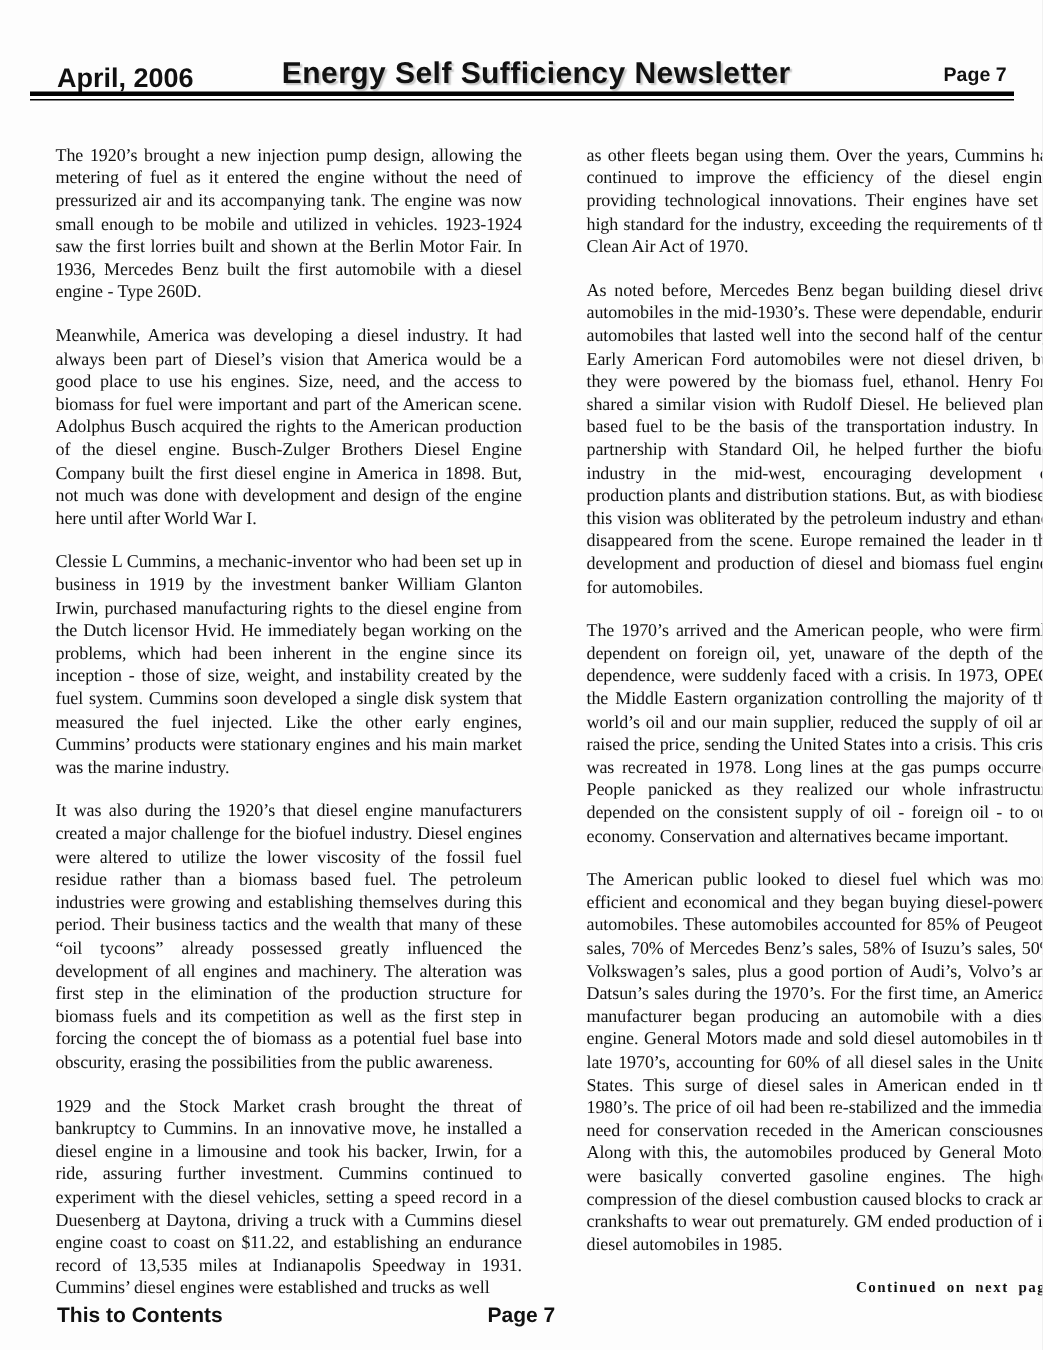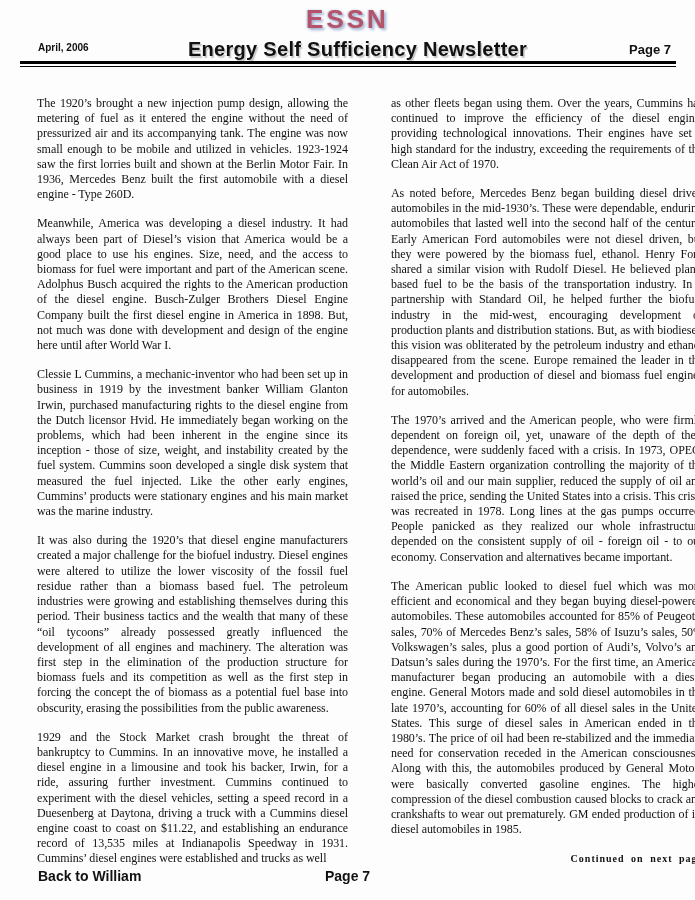--- a/index.html
+++ b/index.html
@@ -11,21 +11,21 @@
   
   .logo{
     position:absolute;top:4px;left:0;right:0;text-align:center;
     font-family:"Liberation Sans", sans-serif;font-weight:bold;
     font-size:26px;letter-spacing:3px;
     color:#b5536a;
     text-shadow:2px 2px 3px #9fb0d0, -1px 0 2px #b4c0da;
   }
   .issue-date{
     position:absolute;top:42px;left:38px;
-    font-family:"Liberation Sans", sans-serif;font-weight:bold;font-size:10px;
+    font-family:"Liberation Sans", sans-serif;font-weight:bold;font-size:18px;
   }
   .nl-title{
     position:absolute;top:38px;left:0;right:0;text-align:center;
     font-family:"Liberation Sans", sans-serif;font-weight:bold;font-size:20px;
     letter-spacing:.3px;text-shadow:1.5px 1.5px 1px #c6c6c6;margin-left:20px;
   }
   .header-pageno{
     position:absolute;top:42px;right:24px;
     font-family:"Liberation Sans", sans-serif;font-weight:bold;font-size:13px;
   }
@@ -49,21 +49,20 @@
   .footer-page{
     position:absolute;top:868px;left:325px;
     font-family:"Liberation Sans", sans-serif;font-weight:bold;font-size:14px;
   }
 </style>
 </head>
 <body>
 
 <div id="page">
 
-  <div class="logo">ESSN</div>
   <div class="issue-date">April, 2006</div>
   <div class="nl-title">Energy Self Sufficiency Newsletter</div>
   <div class="header-pageno">Page 7</div>
   <div class="rule-thick"></div>
   <div class="rule-thin"></div>
 
   <div class="col col-left">
     <p>The 1920’s brought a new injection pump design, allowing the metering of fuel as it entered the engine without the need of pressurized air and its accompanying tank. The engine was now small enough to be mobile and utilized in vehicles. 1923-1924 saw the first lorries built and shown at the Berlin Motor Fair. In 1936, Mercedes Benz built the first automobile with a diesel engine - Type 260D.</p>
     <p>Meanwhile, America was developing a diesel industry. It had always been part of Diesel’s vision that America would be a good place to use his engines. Size, need, and the access to biomass for fuel were important and part of the American scene. Adolphus Busch acquired the rights to the American production of the diesel engine. Busch-Zulger Brothers Diesel Engine Company built the first diesel engine in America in 1898. But, not much was done with development and design of the engine here until after World War I.</p>
     <p>Clessie L Cummins, a mechanic-inventor who had been set up in business in 1919 by the investment banker William Glanton Irwin, purchased manufacturing rights to the diesel engine from the Dutch licensor Hvid. He immediately began working on the problems, which had been inherent in the engine since its inception - those of size, weight, and instability created by the fuel system. Cummins soon developed a single disk system that measured the fuel injected. Like the other early engines, Cummins’ products were stationary engines and his main market was the marine industry.</p>
@@ -72,16 +71,16 @@
   </div>
 
   <div class="col col-right">
     <p>as other fleets began using them. Over the years, Cummins has continued to improve the efficiency of the diesel engine, providing technological innovations. Their engines have set a high standard for the industry, exceeding the requirements of the Clean Air Act of 1970.</p>
     <p>As noted before, Mercedes Benz began building diesel driven automobiles in the mid-1930’s. These were dependable, enduring automobiles that lasted well into the second half of the century. Early American Ford automobiles were not diesel driven, but they were powered by the biomass fuel, ethanol. Henry Ford shared a similar vision with Rudolf Diesel. He believed plant-based fuel to be the basis of the transportation industry. In a partnership with Standard Oil, he helped further the biofuel industry in the mid-west, encouraging development of production plants and distribution stations. But, as with biodiesel, this vision was obliterated by the petroleum industry and ethanol disappeared from the scene. Europe remained the leader in the development and production of diesel and biomass fuel engines for automobiles.</p>
     <p>The 1970’s arrived and the American people, who were firmly dependent on foreign oil, yet, unaware of the depth of their dependence, were suddenly faced with a crisis. In 1973, OPEC, the Middle Eastern organization controlling the majority of the world’s oil and our main supplier, reduced the supply of oil and raised the price, sending the United States into a crisis. This crisis was recreated in 1978. Long lines at the gas pumps occurred. People panicked as they realized our whole infrastructure depended on the consistent supply of oil - foreign oil - to our economy. Conservation and alternatives became important.</p>
     <p>The American public looked to diesel fuel which was more efficient and economical and they began buying diesel-powered automobiles. These automobiles accounted for 85% of Peugeot’s sales, 70% of Mercedes Benz’s sales, 58% of Isuzu’s sales, 50% Volkswagen’s sales, plus a good portion of Audi’s, Volvo’s and Datsun’s sales during the 1970’s. For the first time, an American manufacturer began producing an automobile with a diesel engine. General Motors made and sold diesel automobiles in the late 1970’s, accounting for 60% of all diesel sales in the United States. This surge of diesel sales in American ended in the 1980’s. The price of oil had been re-stabilized and the immediate need for conservation receded in the American consciousness. Along with this, the automobiles produced by General Motors were basically converted gasoline engines. The higher compression of the diesel combustion caused blocks to crack and crankshafts to wear out prematurely. GM ended production of its diesel automobiles in 1985.</p>
     <div class="continued">Continued on next page</div>
   </div>
 
-  <div class="footer-back">Back to William</div>
+  <div class="footer-back">This to Contents</div>
   <div class="footer-page">Page 7</div>
 
 </div>
 
 </body></html>

